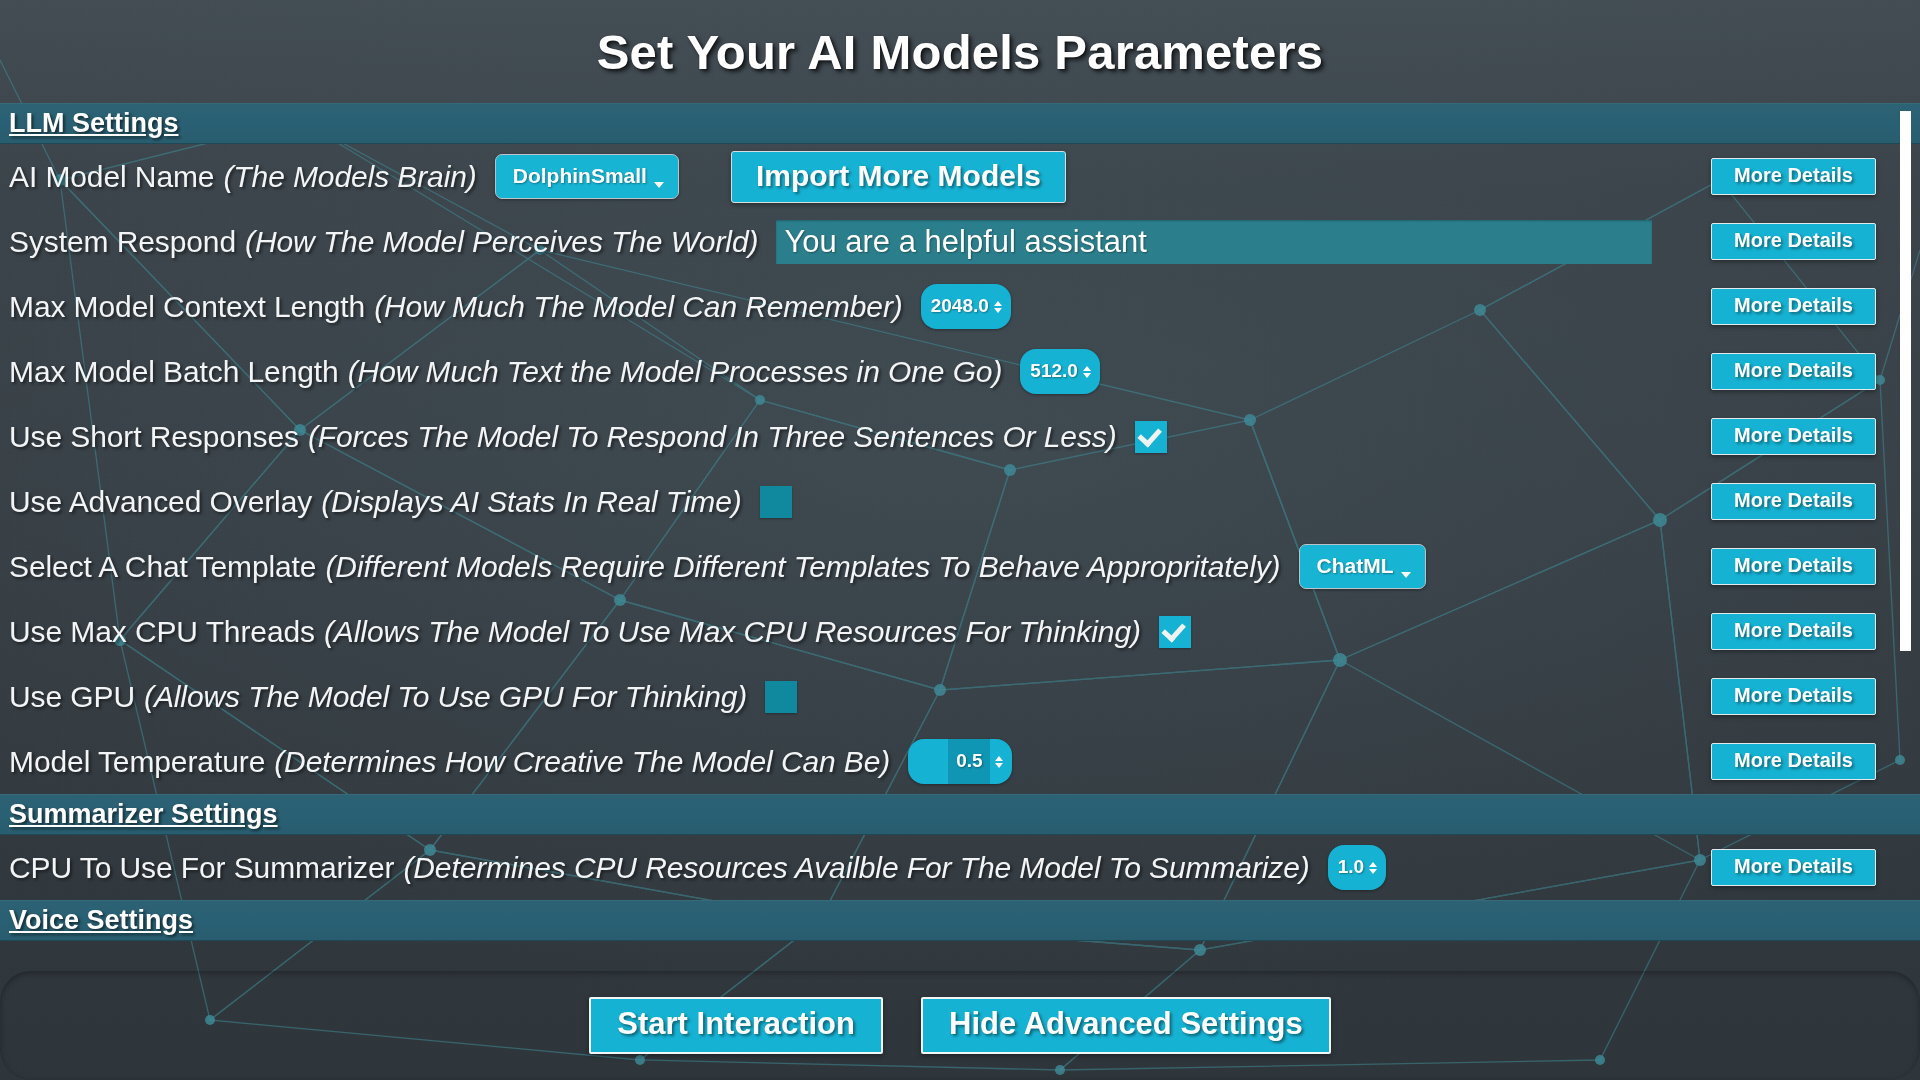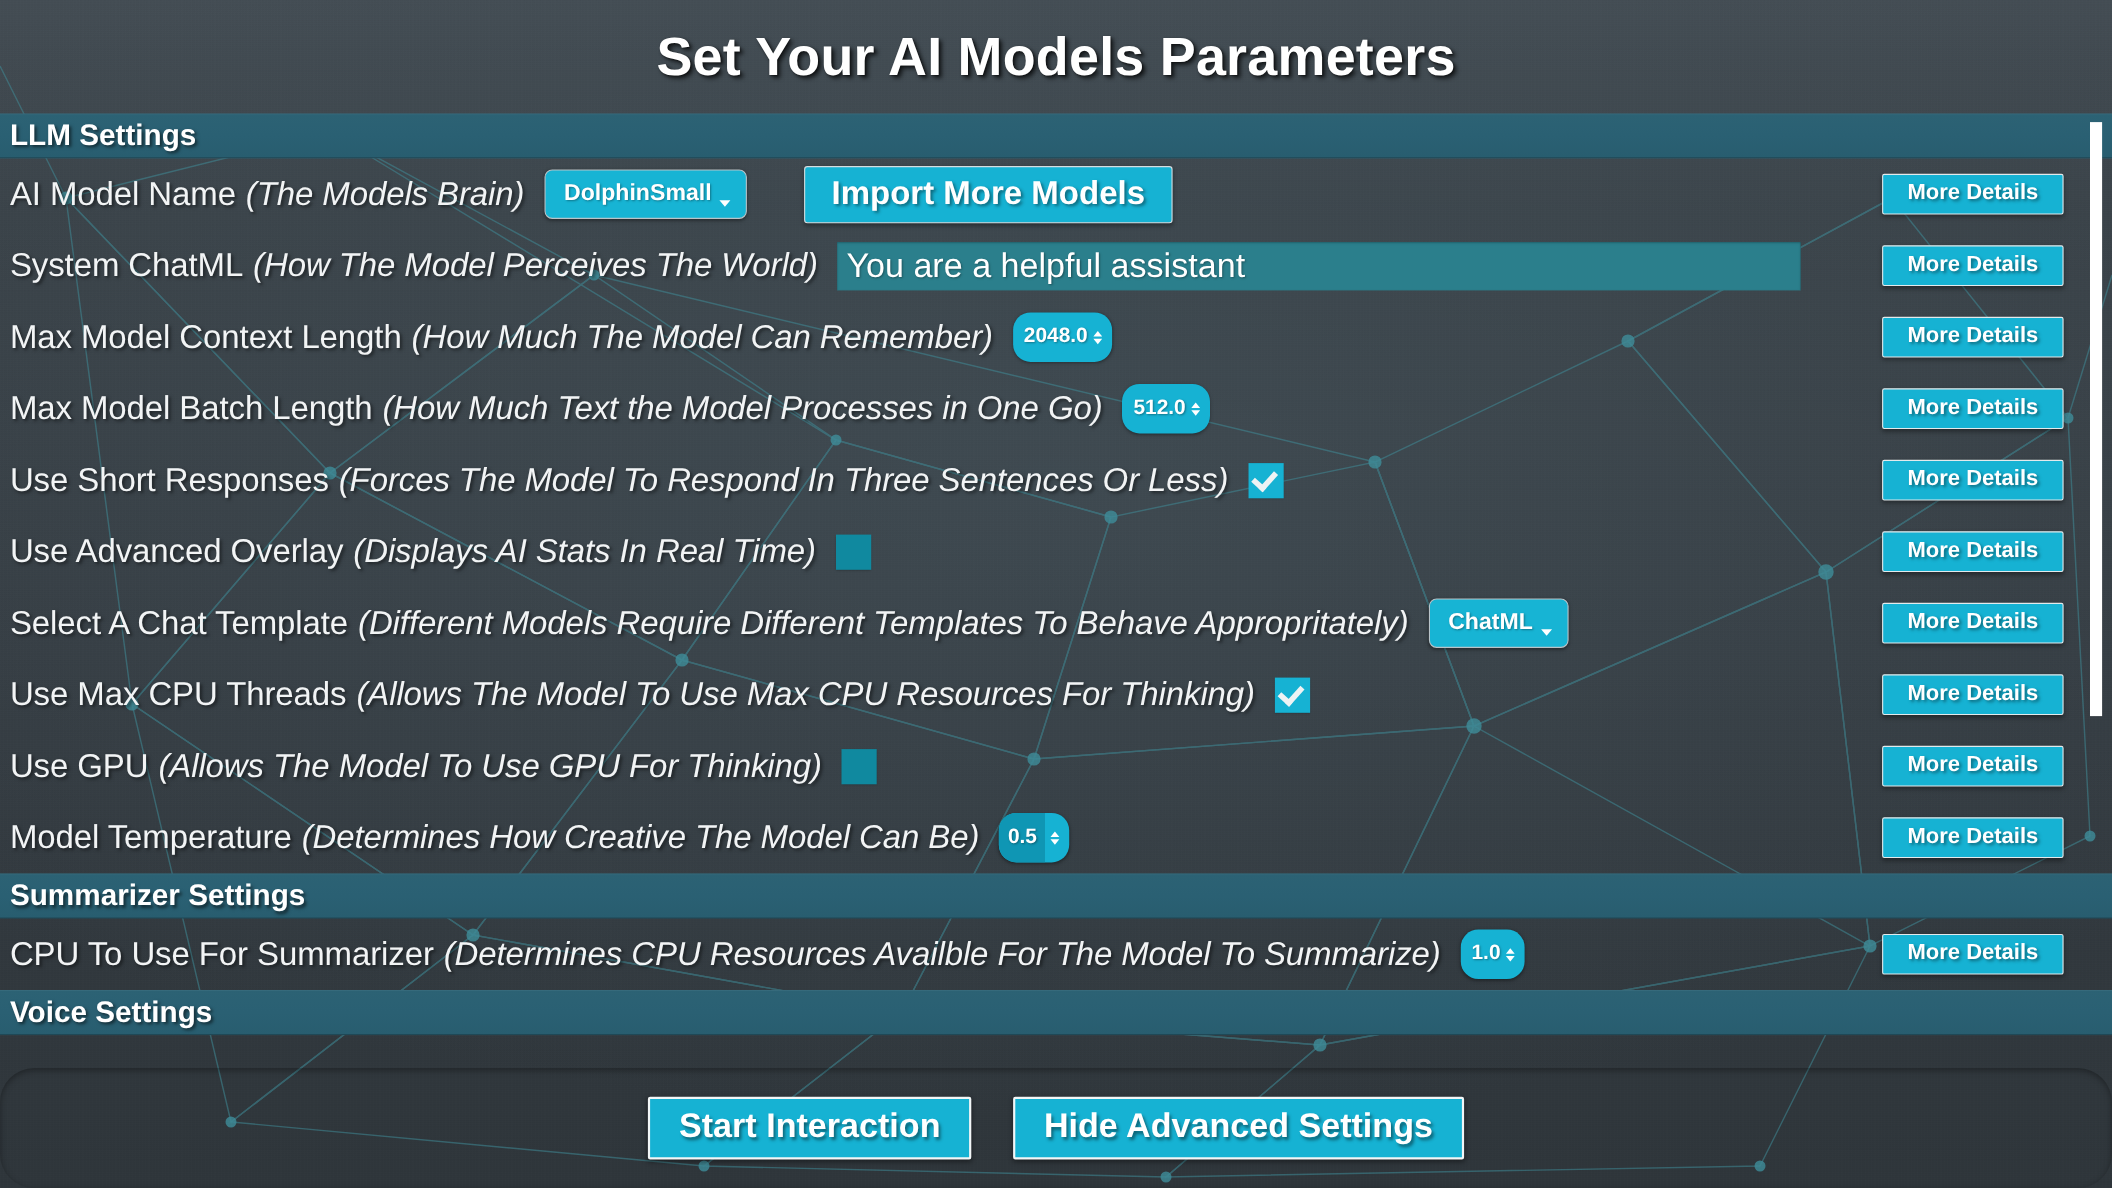--- a/index.html
+++ b/index.html
@@ -79,20 +79,21 @@
     align-items: center;
     box-shadow: inset 0 -1px 0 rgba(0,0,0,.22), inset 0 1px 0 rgba(255,255,255,.05);
   }
   .section-header-label {
     padding-left: 9px;
     font-size: 27px;
     font-weight: bold;
     color: #ffffff;
     text-shadow: 2px 2px 3px rgba(0,0,0,.55);
     white-space: nowrap;
+    text-decoration: underline;
   }
 
   .setting-row {
     position: relative;
     height: 65px;
     display: flex;
     align-items: center;
     padding-left: 9px;
     box-sizing: border-box;
   }
@@ -206,20 +207,21 @@
     width: 0; height: 0;
     border-left: 4px solid transparent;
     border-right: 4px solid transparent;
   }
   .spinner .sp-arrows i.up   { border-bottom: 5px solid #ffffff; }
   .spinner .sp-arrows i.down { border-top: 5px solid #ffffff; }
 
   .spinner.split .sp-val {
     background: #0f96b4;
     padding: 11px 7px 12px 8px;
+    margin-left: 40px;
   }
   .spinner.split .sp-arrows { padding: 0 9px 0 5px; }
 
   .checkbox {
     width: 32px; height: 32px;
     background: #16b2d3;
     display: inline-flex;
     align-items: center;
     justify-content: center;
     cursor: pointer;
@@ -373,21 +375,21 @@
           <span class="caret"></span>
         </span>
       </span>
       <span class="control-slot" style="margin-left:52px">
         <button class="btn-import">Import More Models</button>
       </span>
       <button class="btn-details">More Details</button>
     </div>
 
     <div class="setting-row">
-      <span class="row-label">System ChatML</span>
+      <span class="row-label">System Respond</span>
       <span class="row-hint">(How The Model Perceives The World)</span>
       <span class="control-slot">
         <input class="text-input" type="text" value="You are a helpful assistant" style="">
       </span>
       <button class="btn-details">More Details</button>
     </div>
 
     <div class="setting-row">
       <span class="row-label">Max Model Context Length</span>
       <span class="row-hint">(How Much The Model Can Remember)</span>

